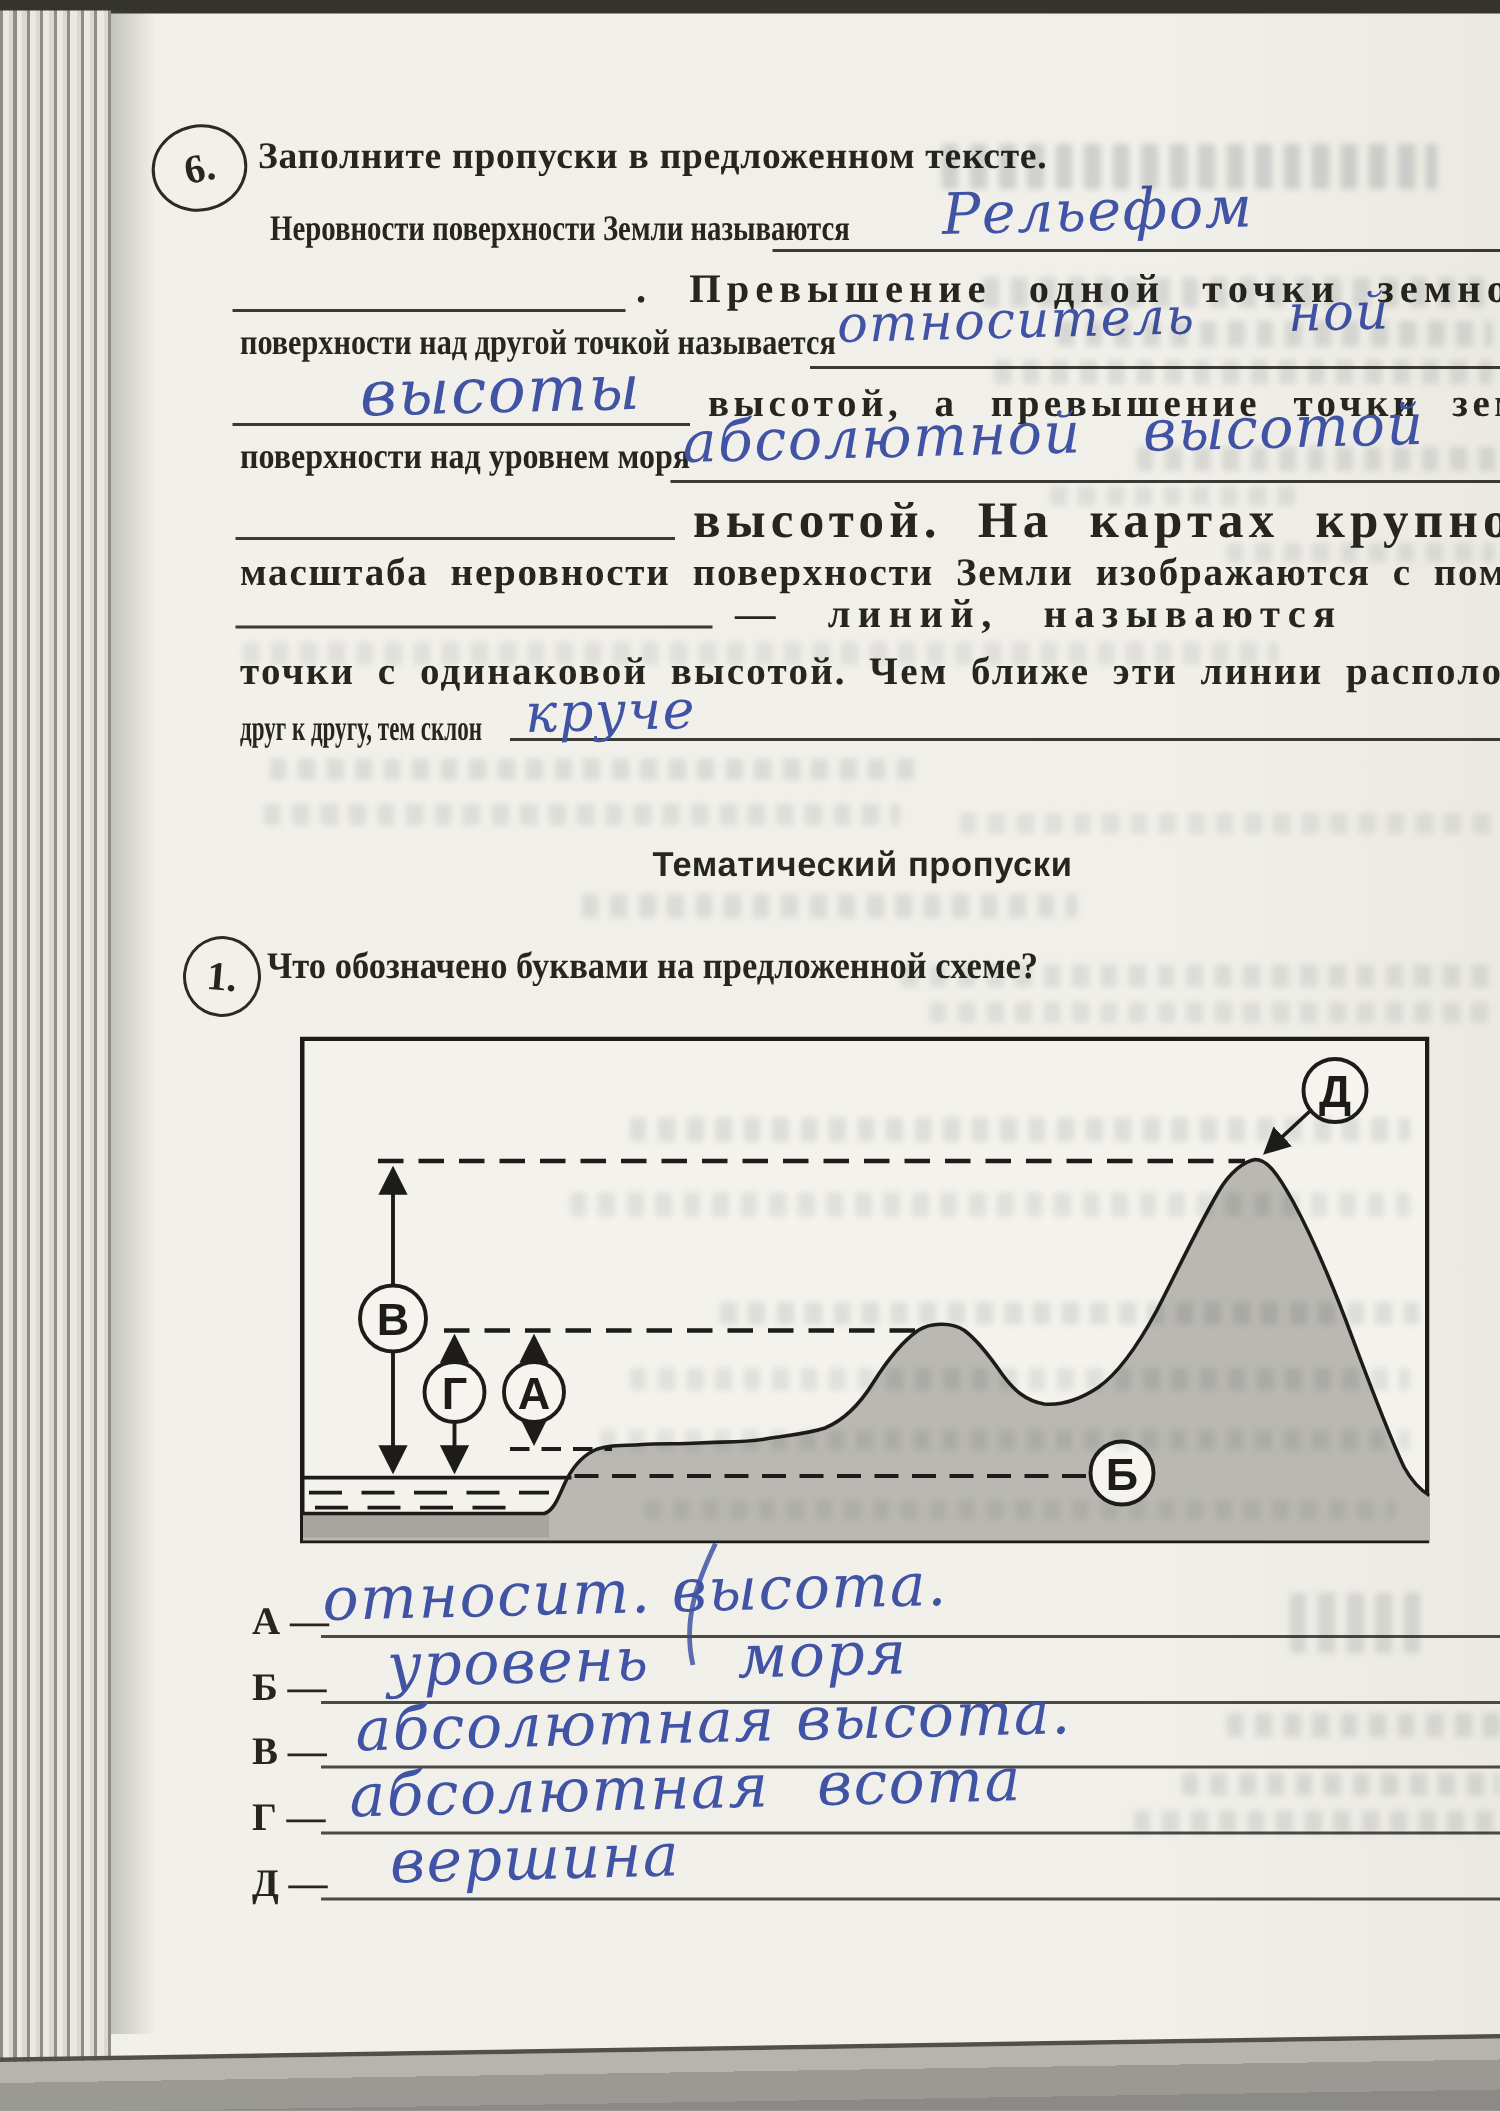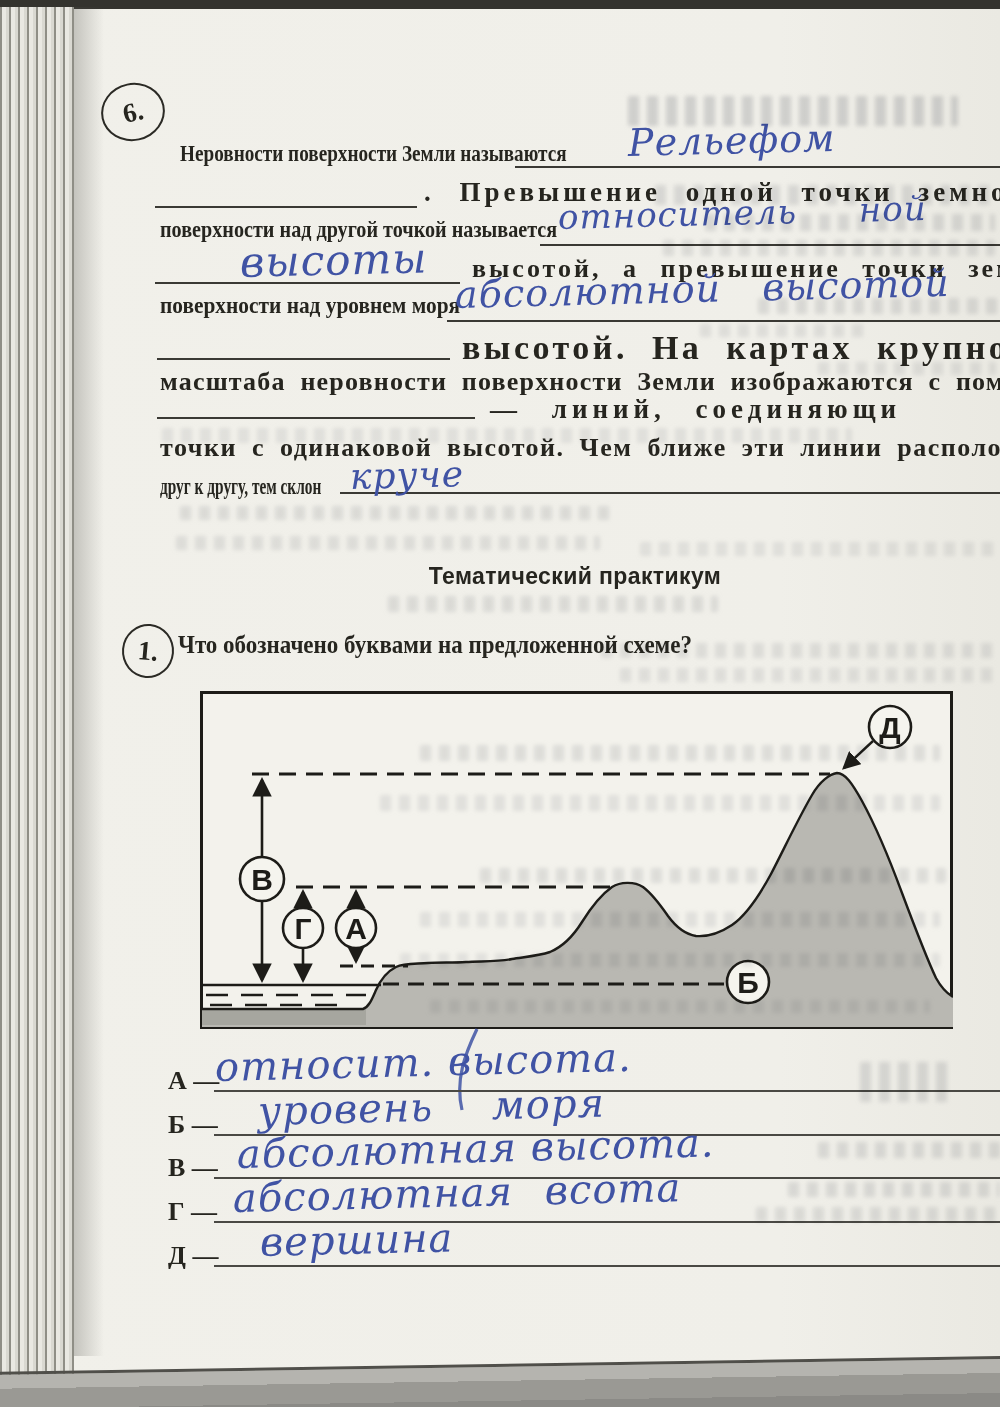--- a/index.html
+++ b/index.html
@@ -45,20 +45,21 @@
 
 <div class="scan">
 
   <div class="top-strip"></div>
   <div class="left-edges"></div>
   <div class="gutter-shadow"></div>
 
   <div class="numc" style="left:101px;top:83px;width:60px;height:54px;transform:rotate(-12deg);">
     <span>6.</span>
   </div>
+  <div class="pt" style="left:172px;top:92px;font-size:25px;letter-spacing:.5px;">Заполните пропуски в предложенном тексте.</div>
 
   <div class="pt" style="left:180px;top:141px;font-size:24px;transform:scaleX(.80);transform-origin:0 0;">Неровности поверхности Земли называются</div>
   <div class="blank" style="left:515px;top:142px;width:485px;height:24px;"></div>
   <div class="hw" style="left:628px;top:121px;font-size:38px;">Рельефом</div>
 
   <div class="blank" style="left:155px;top:182px;width:262px;height:24px;"></div>
   <div class="pt" style="left:424px;top:178px;font-size:27px;letter-spacing:4px;word-spacing:14px;">. Превышение одной точки земно</div>
 
   <div class="pt" style="left:160px;top:217px;font-size:24px;transform:scaleX(.84);transform-origin:0 0;">поверхности над другой точкой называется</div>
   <div class="blank" style="left:540px;top:220px;width:460px;height:24px;"></div>
@@ -71,29 +72,29 @@
   <div class="pt" style="left:160px;top:293px;font-size:24px;transform:scaleX(.89);transform-origin:0 0;">поверхности над уровнем моря</div>
   <div class="blank" style="left:447px;top:296px;width:553px;height:24px;"></div>
   <div class="hw" style="left:455px;top:273px;font-size:38px;word-spacing:28px;">абсолютной высотой</div>
 
   <div class="blank" style="left:157px;top:334px;width:293px;height:24px;"></div>
   <div class="pt" style="left:462px;top:330px;font-size:34px;letter-spacing:3.5px;word-spacing:12px;">высотой. На картах крупно</div>
 
   <div class="pt" style="left:160px;top:368px;font-size:26px;letter-spacing:1.2px;word-spacing:7px;">масштаба неровности поверхности Земли изображаются с помощь</div>
 
   <div class="blank" style="left:157px;top:393px;width:318px;height:24px;"></div>
-  <div class="pt" style="left:490px;top:395px;font-size:27px;letter-spacing:5px;word-spacing:18px;">— линий, соединяющи</div>
+  <div class="pt" style="left:490px;top:395px;font-size:27px;letter-spacing:5px;word-spacing:18px;">— линий, называются</div>
 
   <div class="pt" style="left:160px;top:434px;font-size:26px;letter-spacing:1.5px;word-spacing:7px;">точки с одинаковой высотой. Чем ближе эти линии расположен</div>
 
   <div class="pt" style="left:160px;top:474px;font-size:24px;transform:scaleX(.64);transform-origin:0 0;">друг к другу, тем склон</div>
   <div class="blank" style="left:340px;top:468px;width:660px;height:24px;"></div>
   <div class="hw" style="left:350px;top:456px;font-size:36px;">круче</div>
 
-  <div class="heading">Тематический практикум</div>
+  <div class="heading">Тематический пропуски</div>
 
   <div class="numc" style="left:122px;top:624px;width:48px;height:50px;transform:rotate(5deg);">
     <span>1.</span>
   </div>
   <div class="pt" style="left:178px;top:632px;font-size:25px;transform:scaleX(.92);transform-origin:0 0;">Что обозначено буквами на предложенной схеме?</div>
 
   <div class="diagram">
     <svg width="753" height="338" viewBox="0 0 753 338">
       <defs>
         <marker id="ah" viewBox="0 0 10 10" refX="8.5" refY="5" markerWidth="7.5" markerHeight="7.5" orient="auto-start-reverse">

